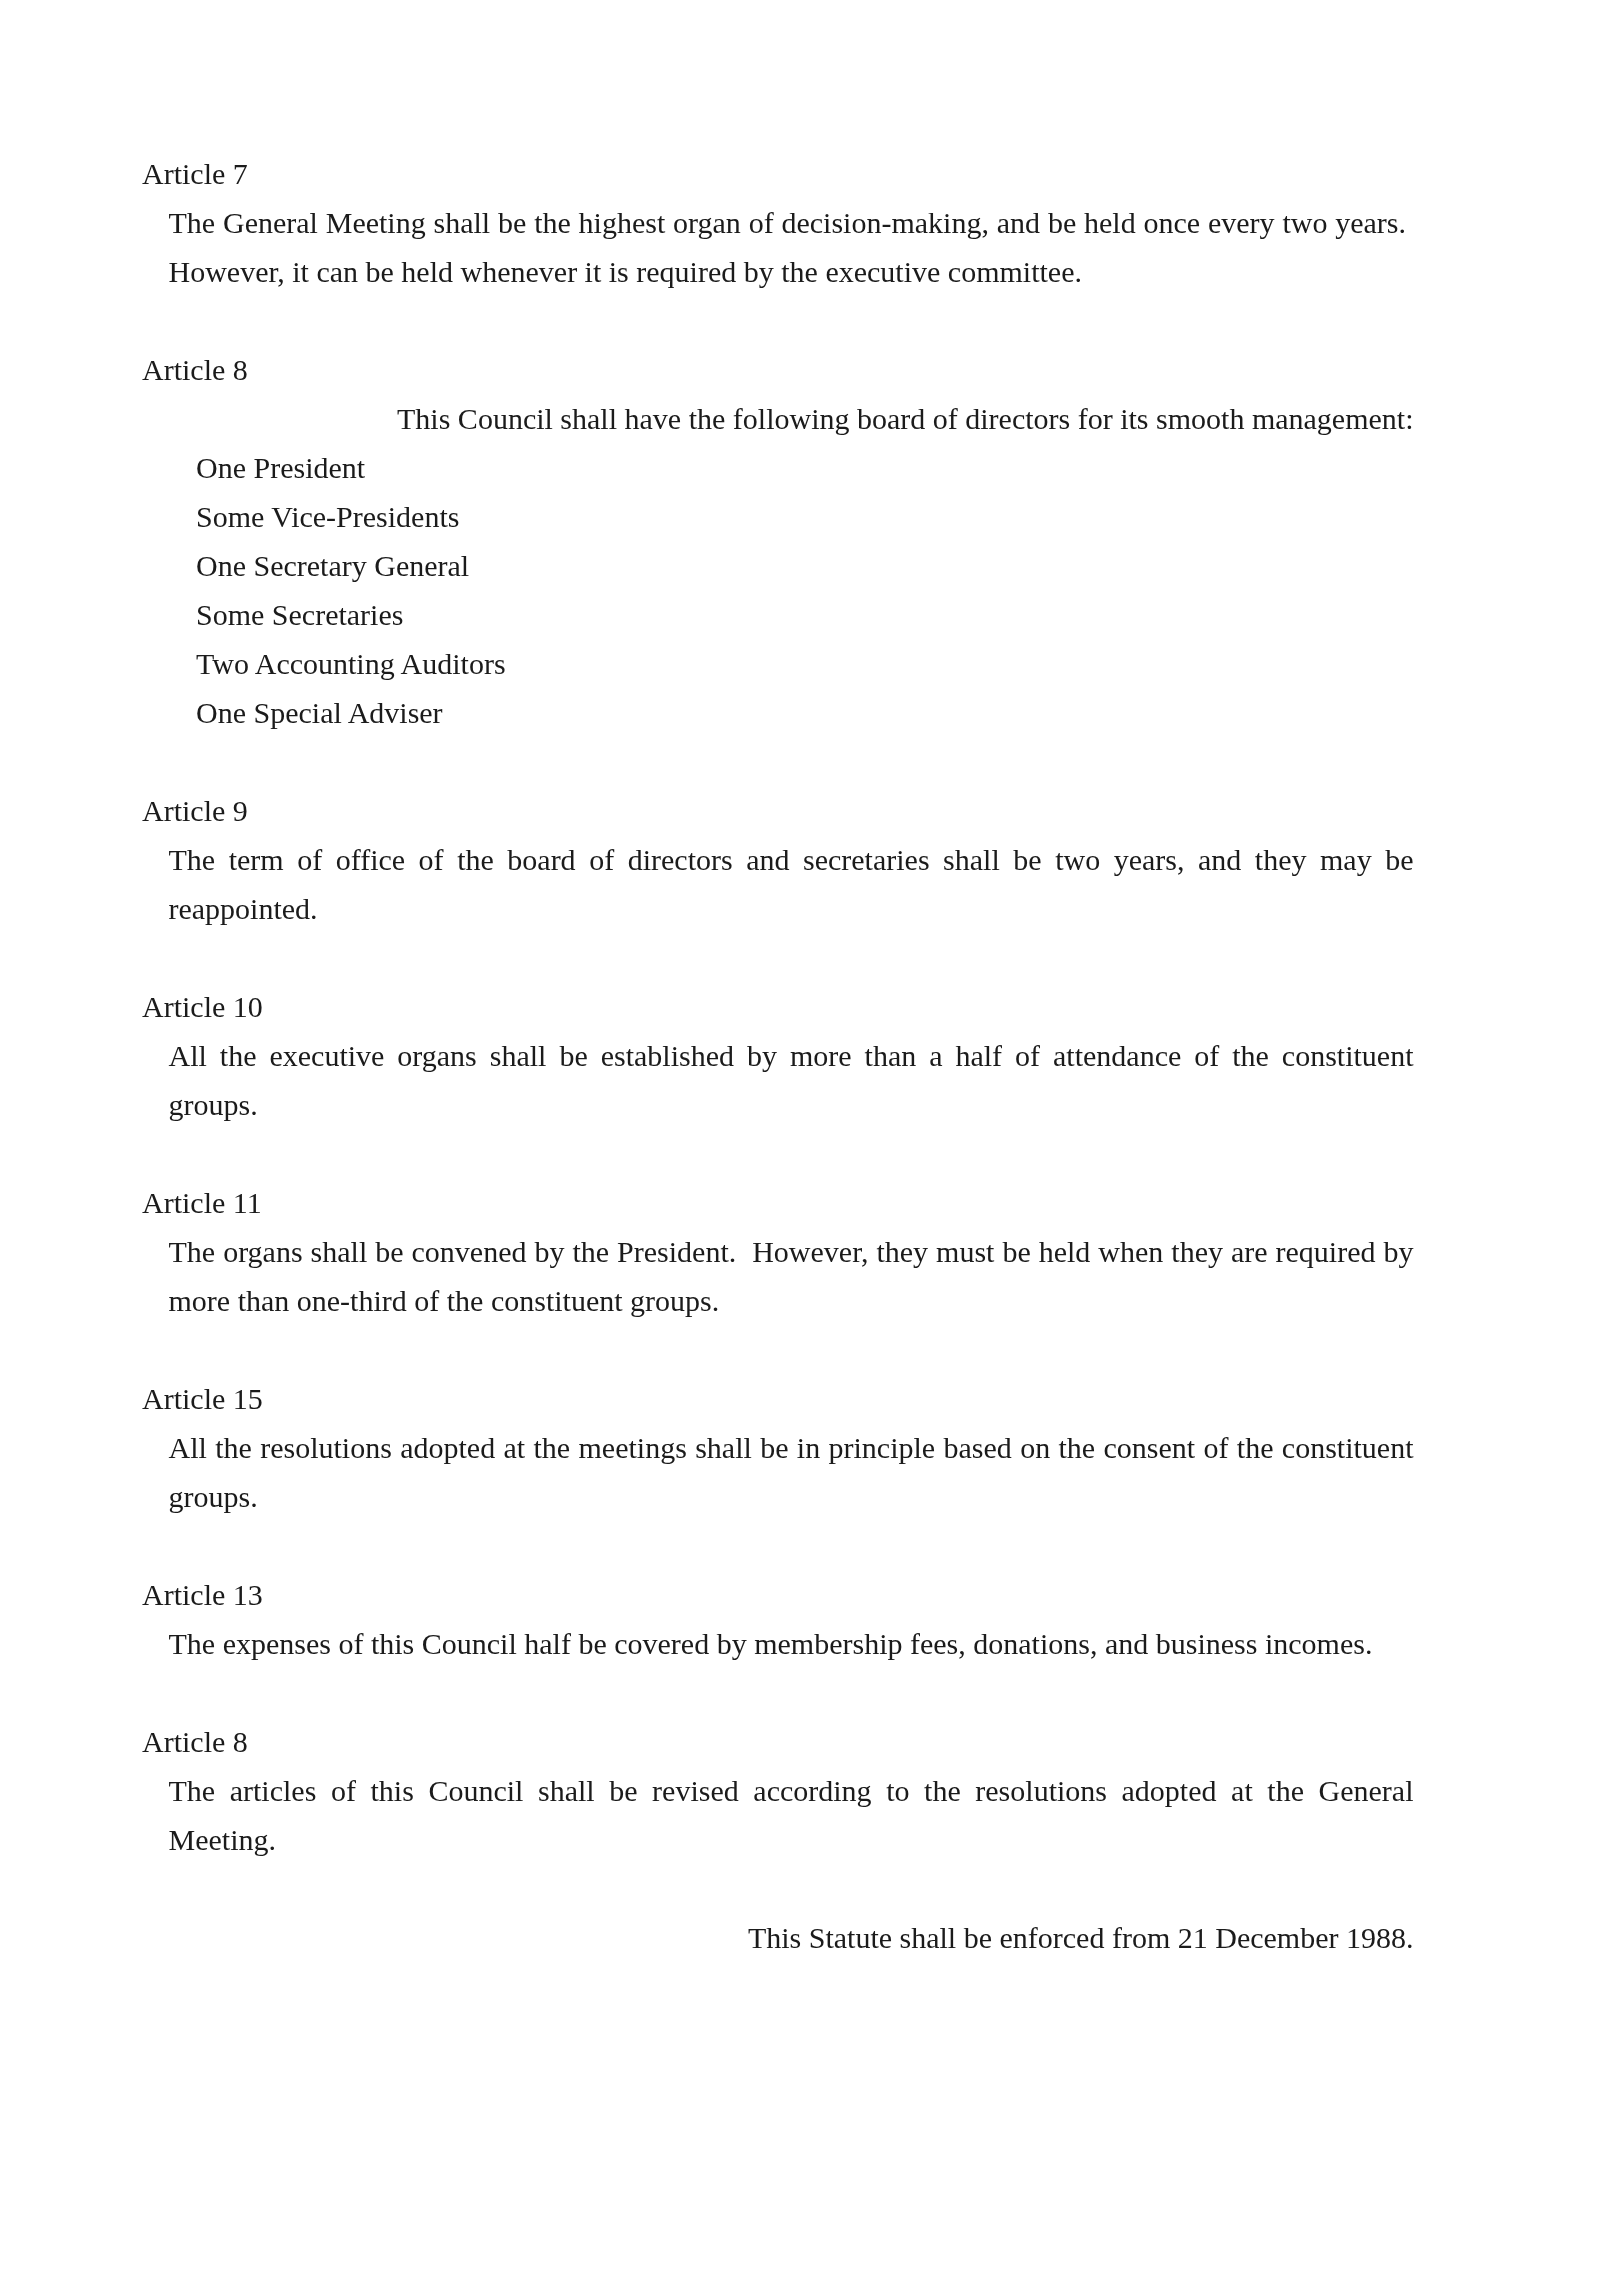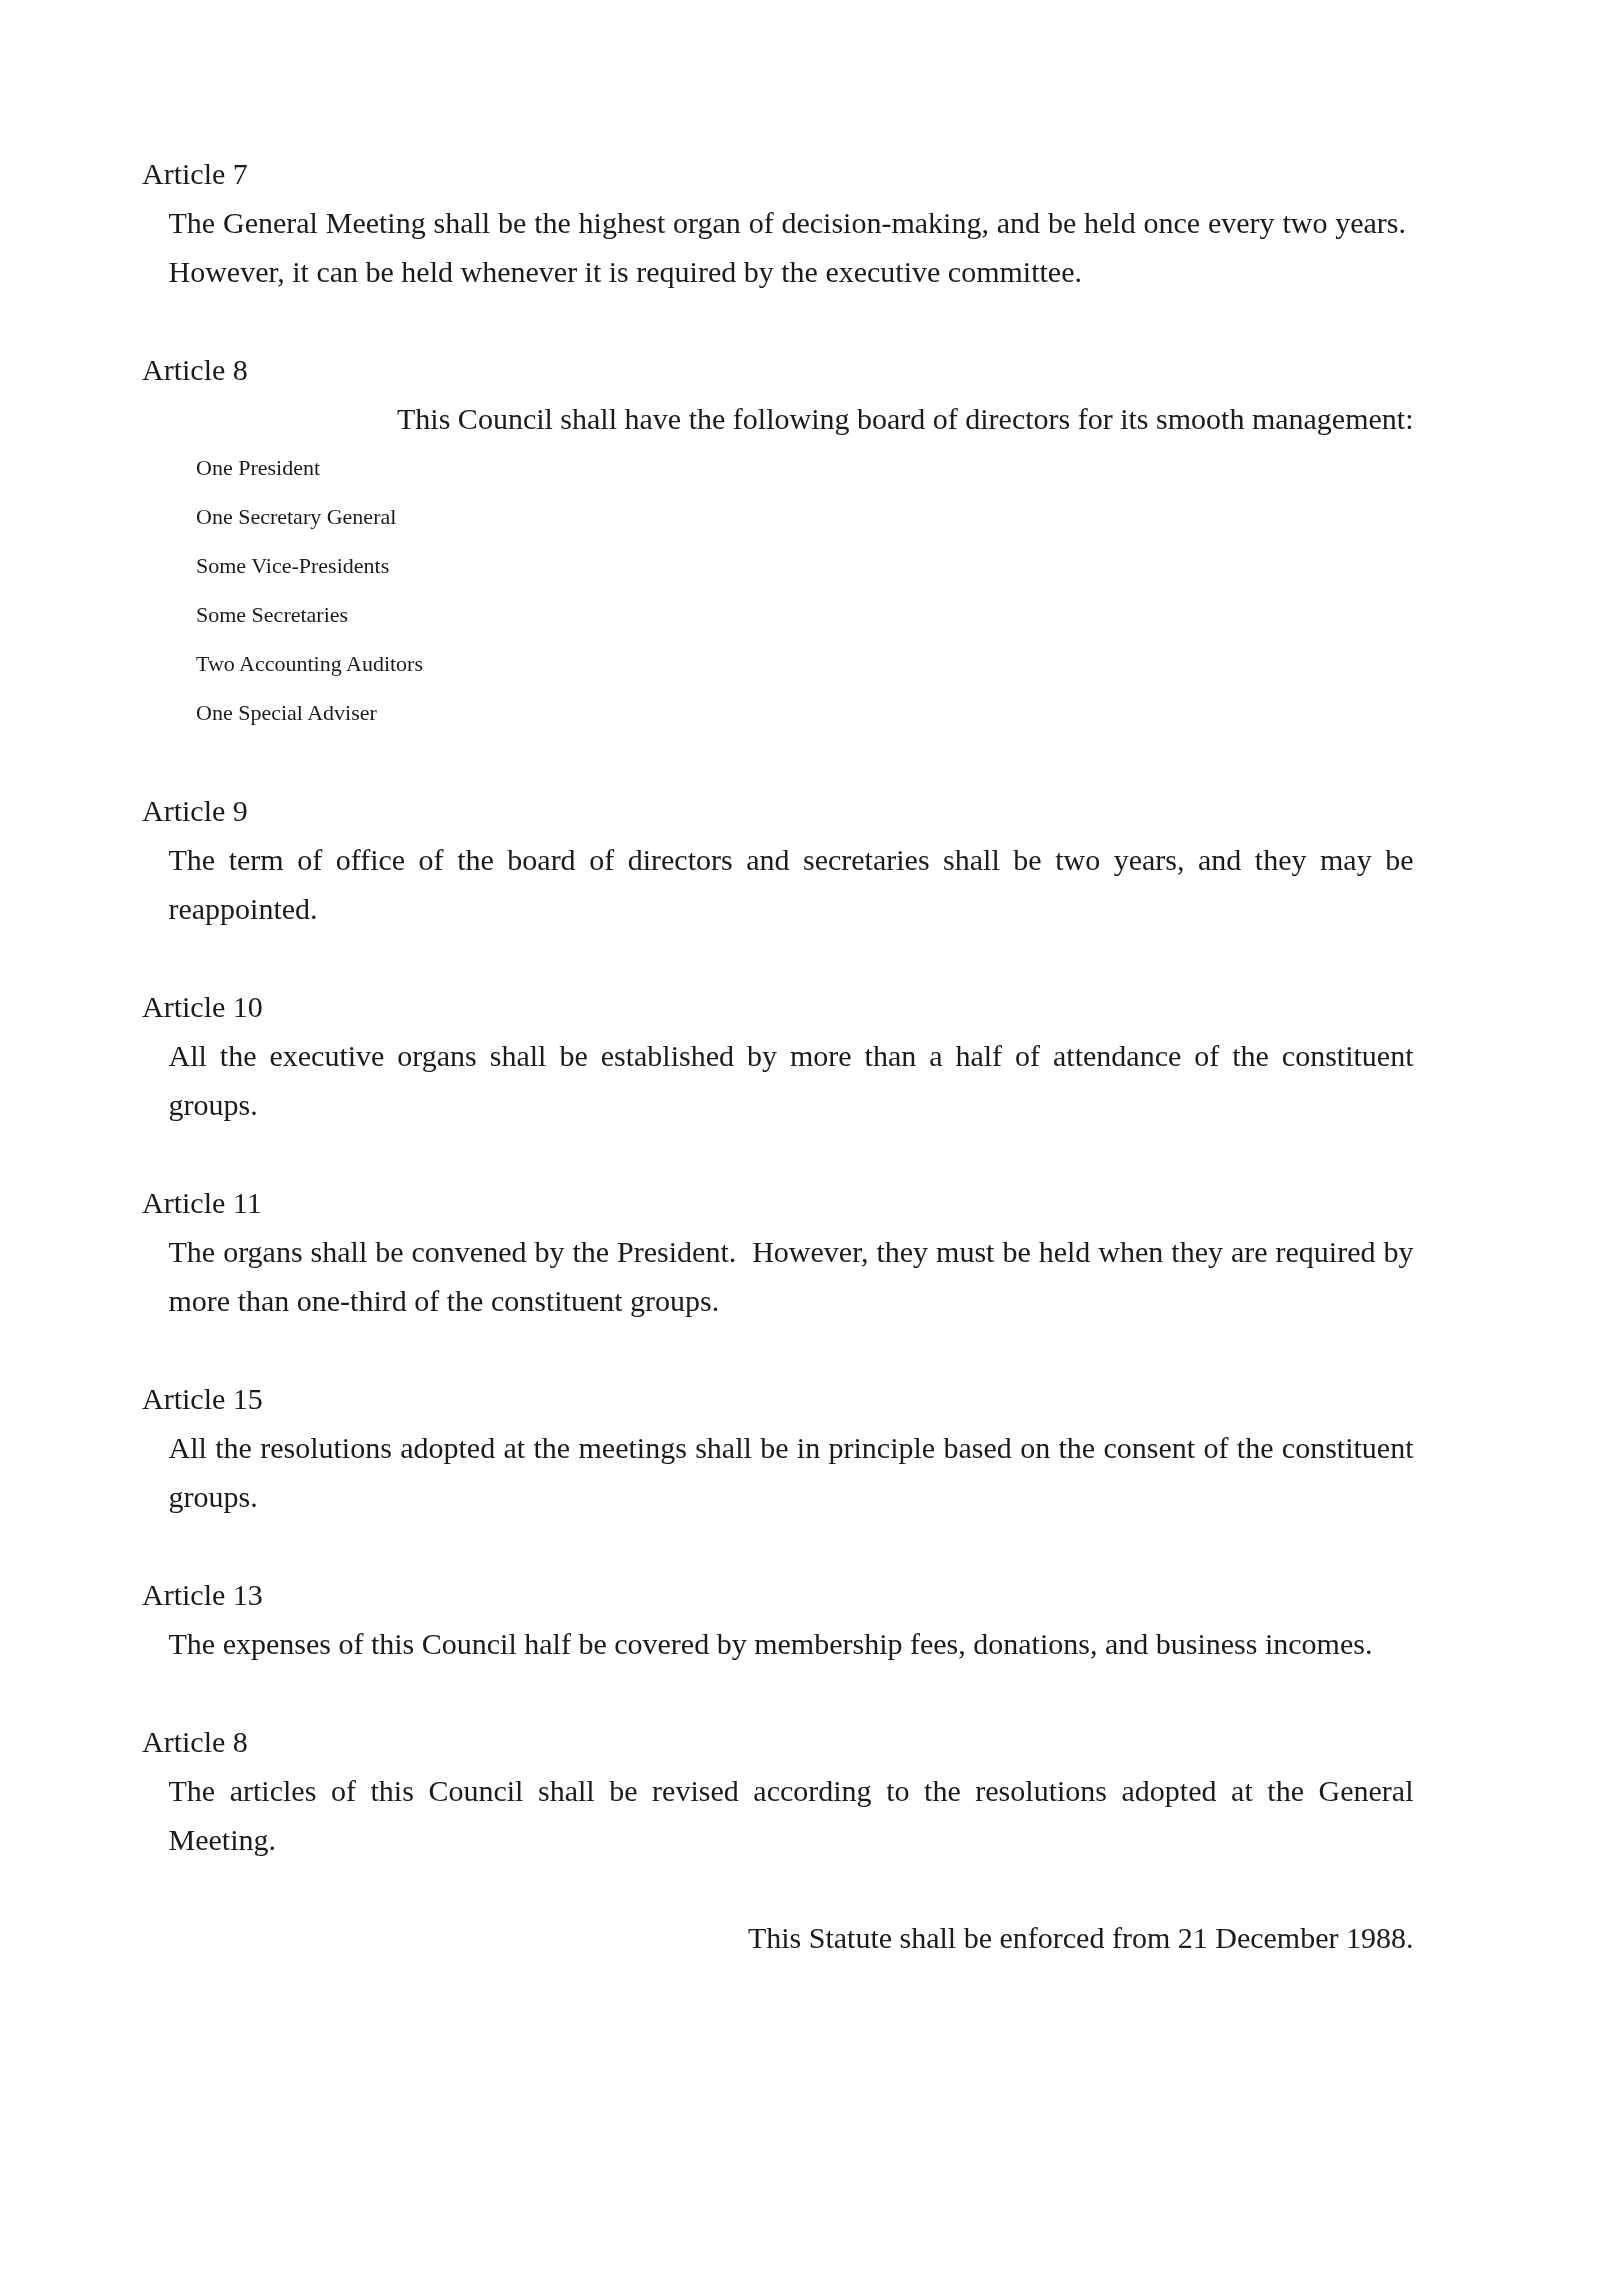--- a/index.html
+++ b/index.html
@@ -43,41 +43,41 @@
   }
   .para.no-justify {
     text-align: right;
   }
   .board-list {
     list-style: none;
     margin: 0 0 0 54px;
     padding: 0;
   }
   .board-list li {
-    font-size: 22px;
+    font-size: 30px;
     line-height: 49px;
   }
 </style>
 </head>
 <body>
 
 <div class="page">
 
   <section class="article">
     <div class="heading">Article 7</div>
     <p class="para">The General Meeting shall be the highest organ of decision-making, and be held once every two years.&nbsp; However, it can be held whenever it is required by the executive committee.</p>
   </section>
 
   <section class="article">
     <div class="heading">Article 8</div>
     <p class="para no-justify">This Council shall have the following board of directors for its smooth management:</p>
     <ul class="board-list">
       <li>One President</li>
+      <li>Some Vice-Presidents</li>
       <li>One Secretary General</li>
-      <li>Some Vice-Presidents</li>
       <li>Some Secretaries</li>
       <li>Two Accounting Auditors</li>
       <li>One Special Adviser</li>
     </ul>
   </section>
 
   <section class="article">
     <div class="heading">Article 9</div>
     <p class="para">The term of office of the board of directors and secretaries shall be two years, and they may be reappointed.</p>
   </section>

